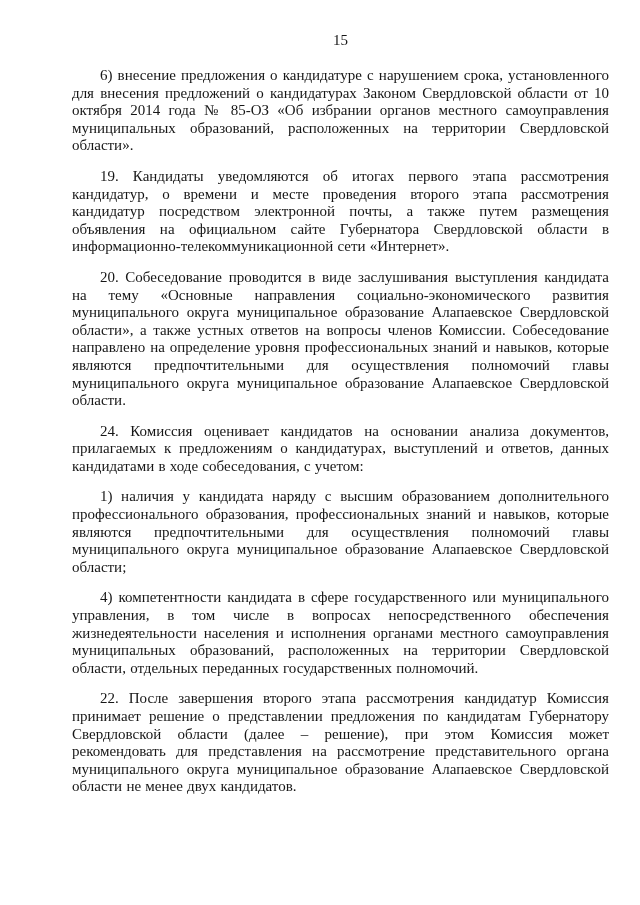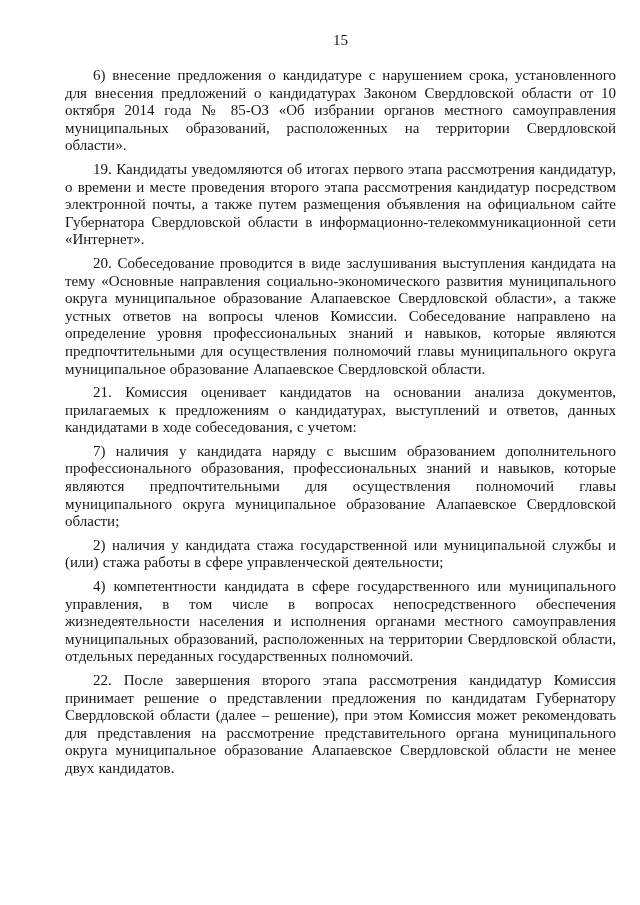--- a/index.html
+++ b/index.html
@@ -30,35 +30,34 @@
     margin: 0 0 18px 0;
   }
   .body-text {
     width: 563px;
     font-size: 15px;
     line-height: 17.6px;
     text-align: justify;
     text-justify: inter-word;
   }
   .body-text p {
-    margin: 6px;
+    margin: 13px;
     padding: 0;
     text-indent: 28px;
     word-spacing: 0.5px;
   }
 </style>
 </head>
 <body>
 
 <div class="sheet">
   <div class="page-number">15</div>
 
   <div class="body-text">
     <p>6) внесение предложения о кандидатуре с нарушением срока, установленного для внесения предложений о кандидатурах Законом Свердловской области от 10 октября 2014 года № 85-ОЗ «Об избрании органов местного самоуправления муниципальных образований, расположенных на территории Свердловской области».</p>
     <p>19. Кандидаты уведомляются об итогах первого этапа рассмотрения кандидатур, о времени и месте проведения второго этапа рассмотрения кандидатур посредством электронной почты, а также путем размещения объявления на официальном сайте Губернатора Свердловской области в информационно-телекоммуникационной сети «Интернет».</p>
     <p>20. Собеседование проводится в виде заслушивания выступления кандидата на тему «Основные направления социально-экономического развития муниципального округа муниципальное образование Алапаевское Свердловской области», а также устных ответов на вопросы членов Комиссии. Собеседование направлено на определение уровня профессиональных знаний и навыков, которые являются предпочтительными для осуществления полномочий главы муниципального округа муниципальное образование Алапаевское Свердловской области.</p>
-    <p>21. Комиссия оценивает кандидатов на основании анализа документов, прилагаемых к предложениям о кандидатурах, выступлений и ответов, данных кандидатами в ходе собеседования, с учетом:</p>
-    <p>7) наличия у кандидата наряду с высшим образованием дополнительного профессионального образования, профессиональных знаний и навыков, которые являются предпочтительными для осуществления полномочий главы муниципального округа муниципальное образование Алапаевское Свердловской области;</p>
-    <p>2) наличия у кандидата стажа государственной или муниципальной службы и (или) стажа работы в сфере управленческой деятельности;</p>
+    <p>24. Комиссия оценивает кандидатов на основании анализа документов, прилагаемых к предложениям о кандидатурах, выступлений и ответов, данных кандидатами в ходе собеседования, с учетом:</p>
+    <p>1) наличия у кандидата наряду с высшим образованием дополнительного профессионального образования, профессиональных знаний и навыков, которые являются предпочтительными для осуществления полномочий главы муниципального округа муниципальное образование Алапаевское Свердловской области;</p>
     <p>4) компетентности кандидата в сфере государственного или муниципального управления, в том числе в вопросах непосредственного обеспечения жизнедеятельности населения и исполнения органами местного самоуправления муниципальных образований, расположенных на территории Свердловской области, отдельных переданных государственных полномочий.</p>
     <p>22. После завершения второго этапа рассмотрения кандидатур Комиссия принимает решение о представлении предложения по кандидатам Губернатору Свердловской области (далее – решение), при этом Комиссия может рекомендовать для представления на рассмотрение представительного органа муниципального округа муниципальное образование Алапаевское Свердловской области не менее двух кандидатов.</p>
   </div>
 </div>
 
 </body></html>

